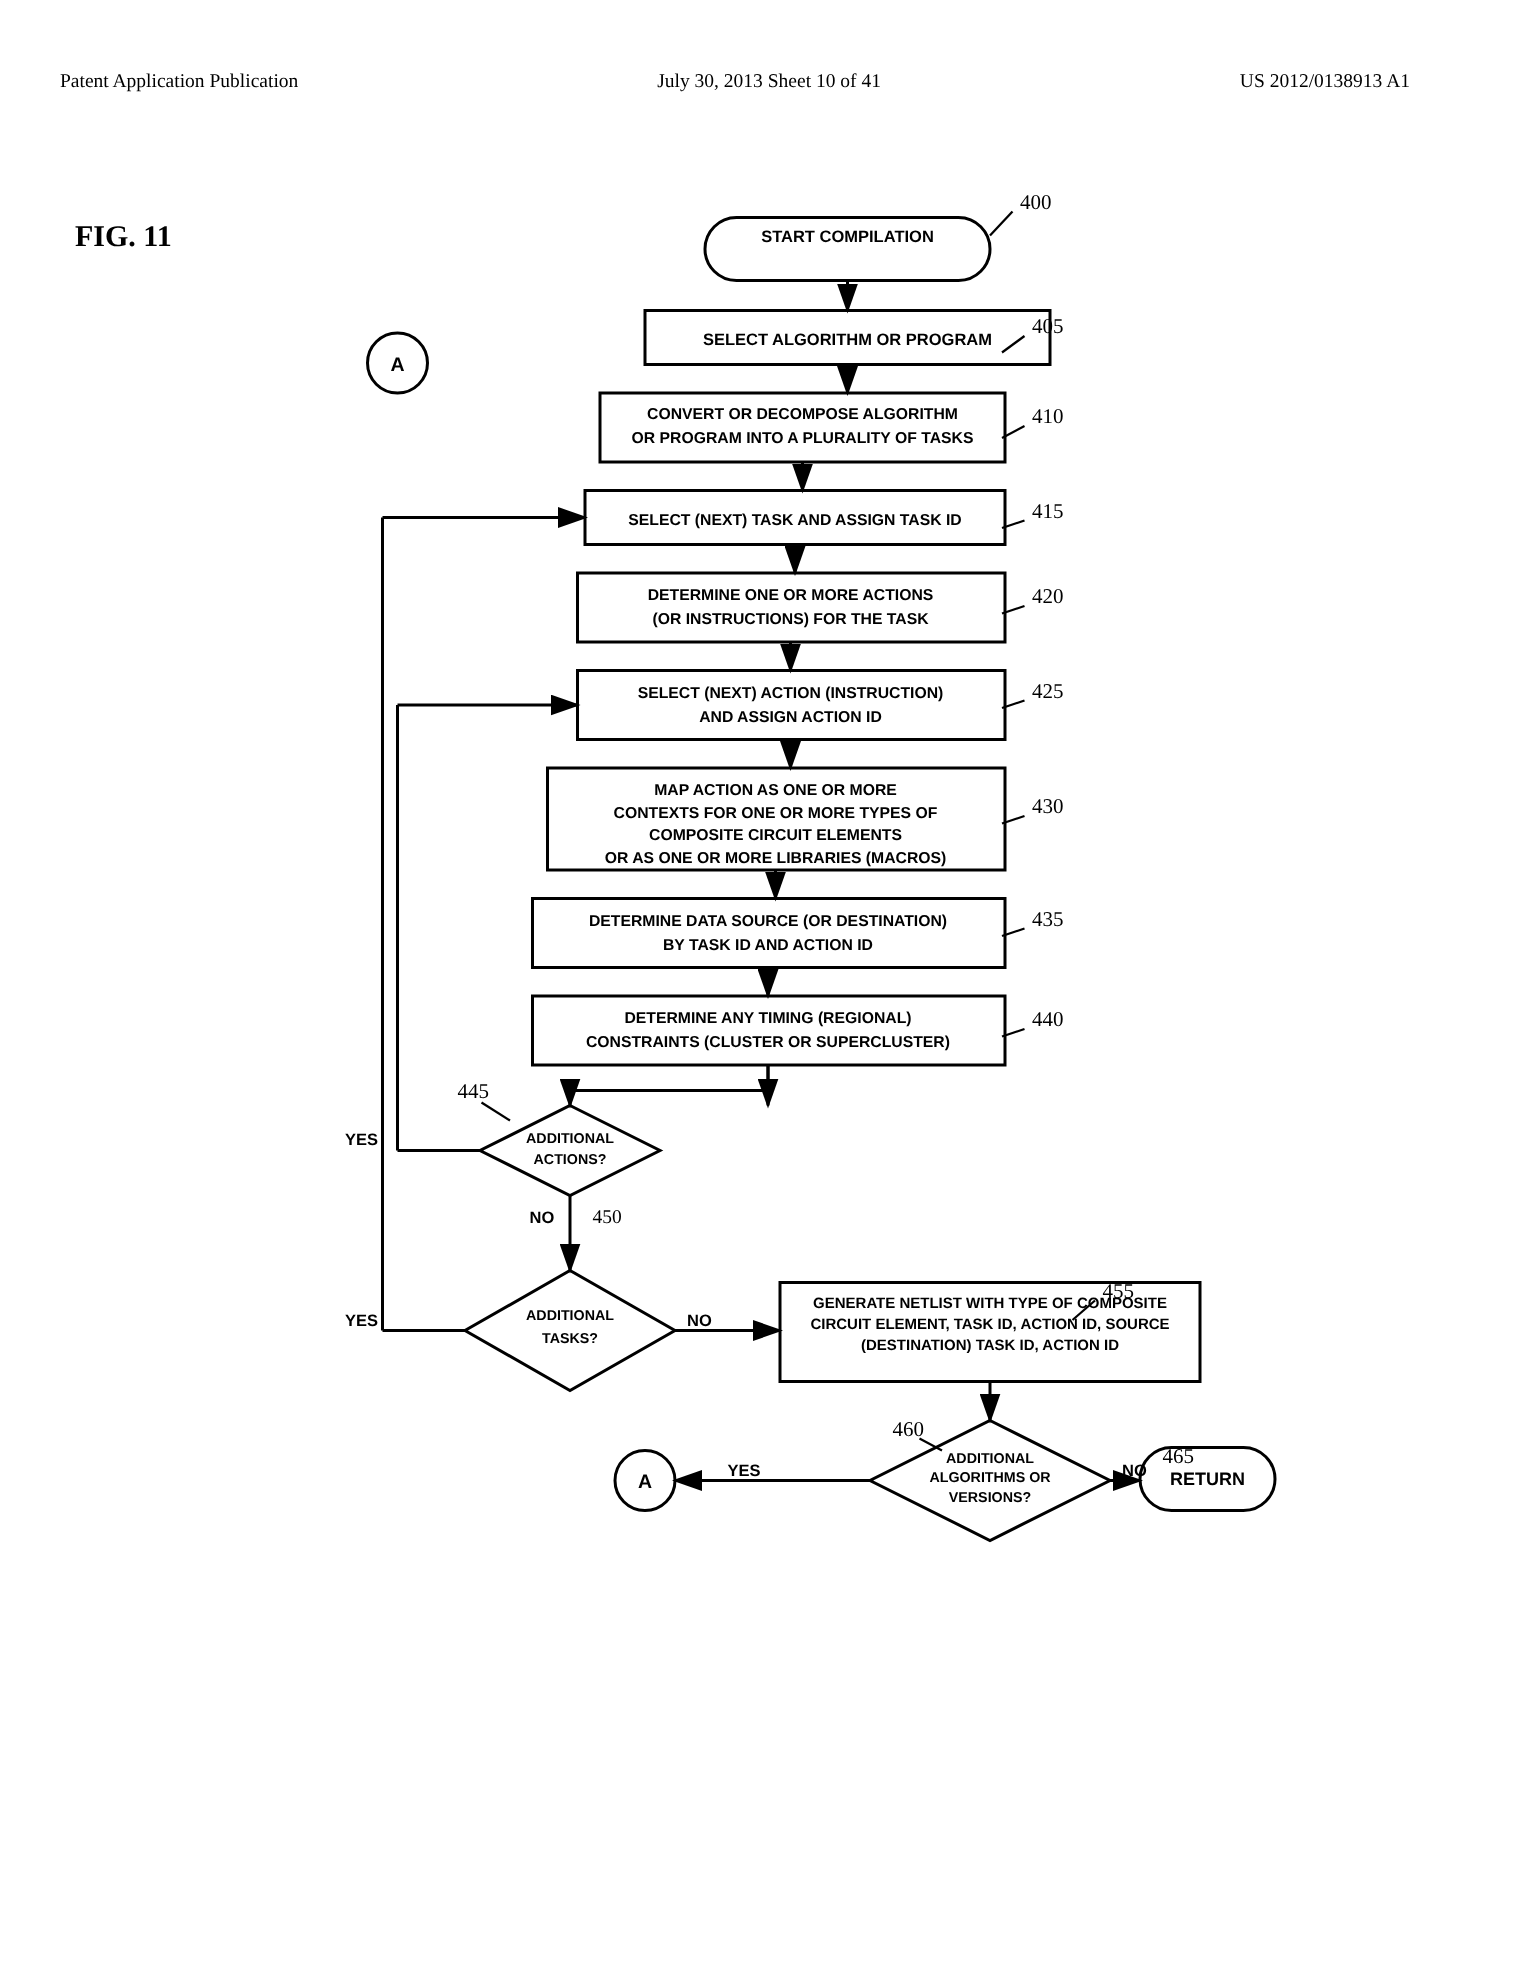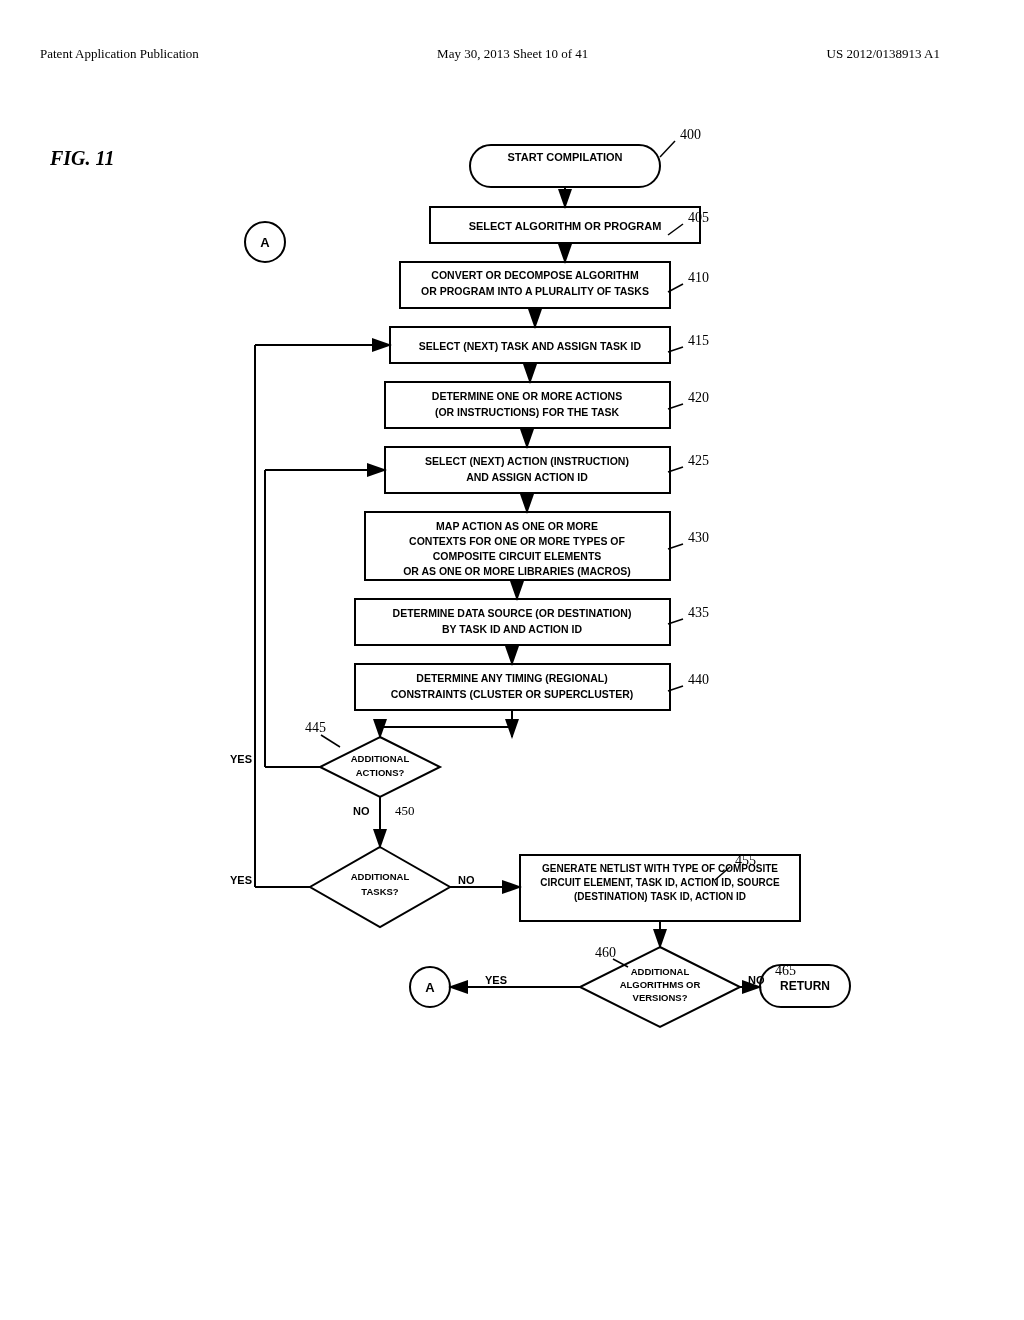--- a/index.html
+++ b/index.html
@@ -29,40 +29,39 @@
       font-size: 13px;
     }
 
     .diagram-area {
       position: relative;
       width: 100%;
       margin-top: 20px;
     }
 
     .fig-label {
-      font-style: italic;
       font-size: 20px;
       font-weight: bold;
       position: absolute;
       left: 10px;
       top: 60px;
     }
 
     svg {
       display: block;
       margin: 0 auto;
     }
   </style>
 </head>
 <body>
 
 <div class="page">
   <div class="header">
     <span>Patent Application Publication</span>
-    <span>May 30, 2013   Sheet 10 of 41</span>
+    <span>July 30, 2013   Sheet 10 of 41</span>
     <span>US 2012/0138913 A1</span>
   </div>
 
   <div class="diagram-area">
     <div class="fig-label">FIG. 11</div>
 
     <svg width="780" height="1200" viewBox="0 0 780 1200" xmlns="http://www.w3.org/2000/svg">
 
       <defs>
         <marker id="arrowhead" markerWidth="10" markerHeight="7" refX="9" refY="3.5" orient="auto">

